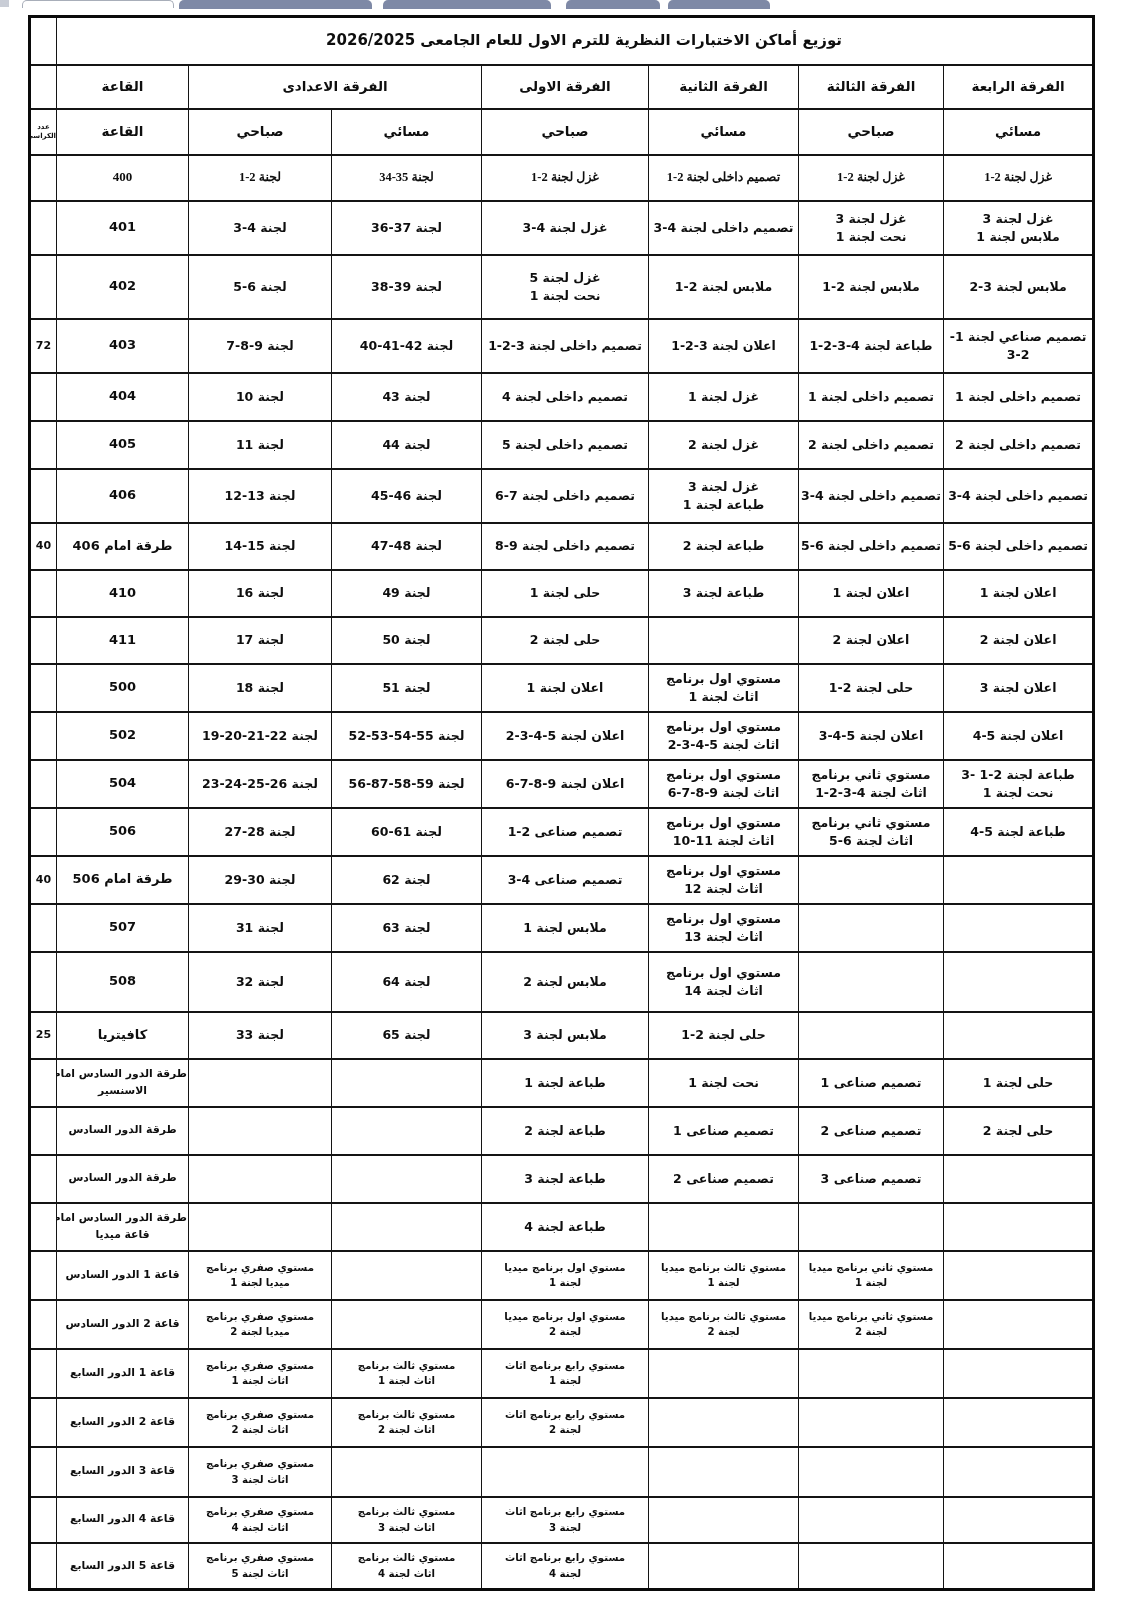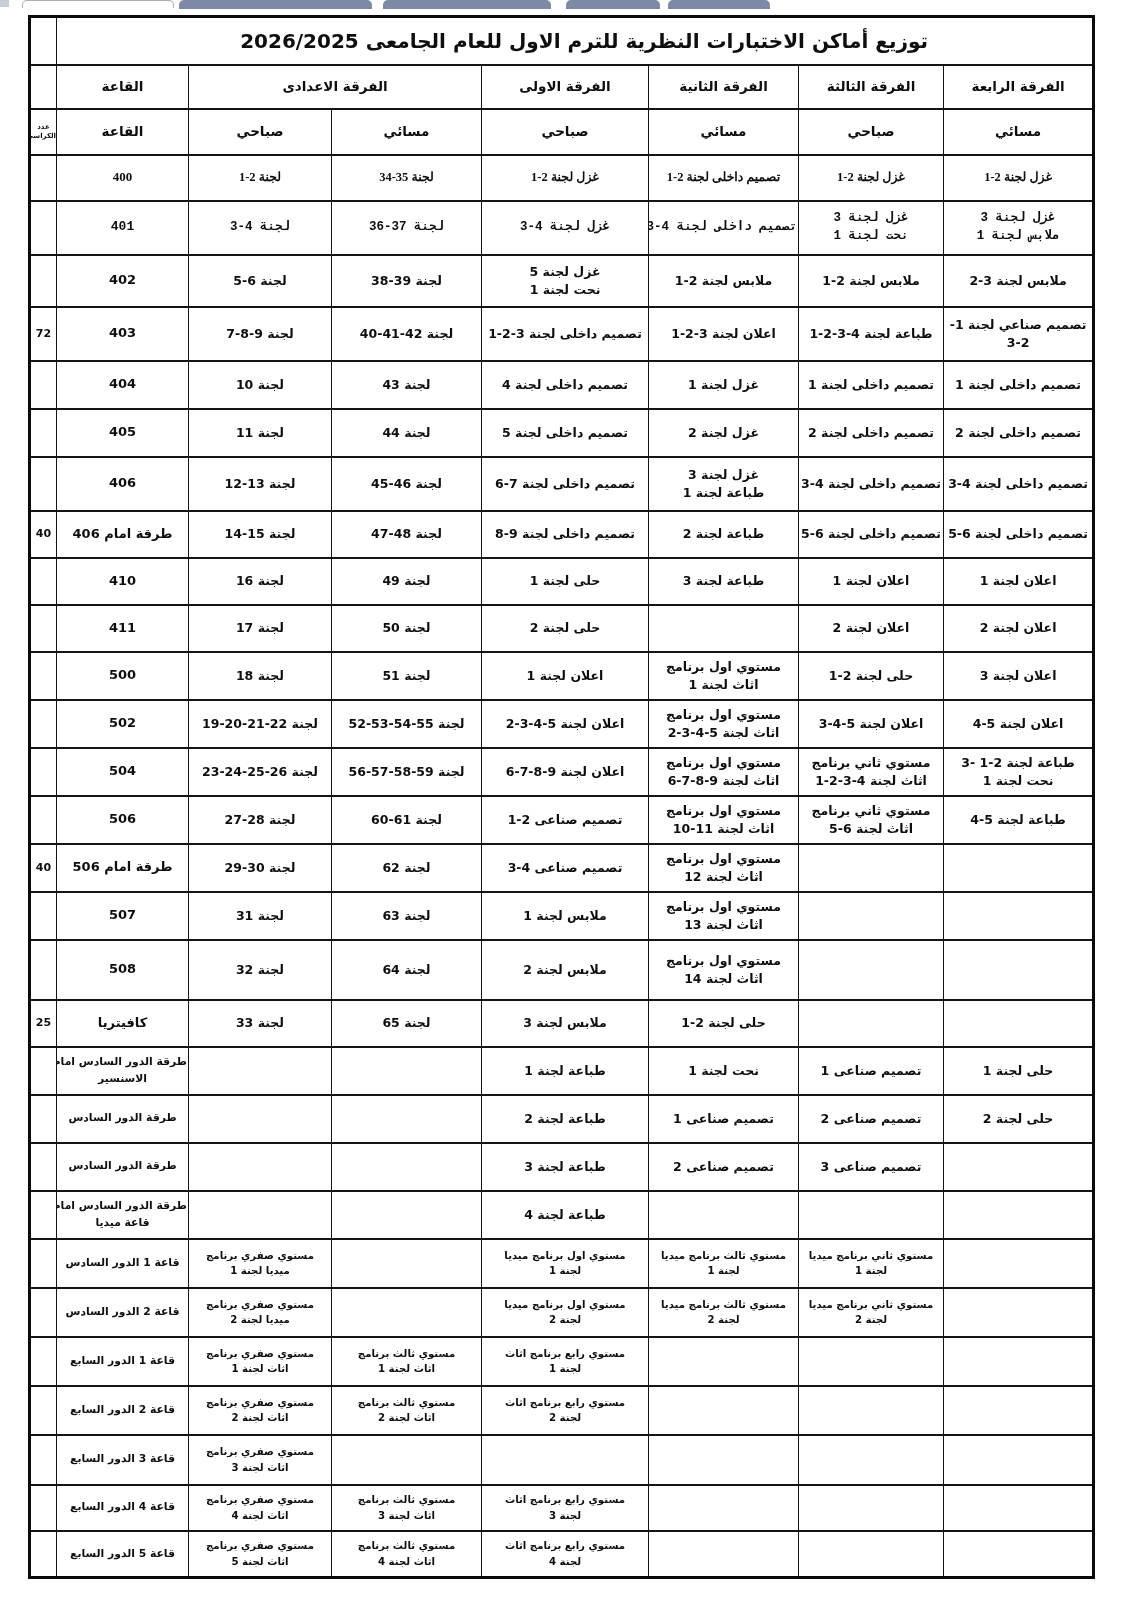--- a/index.html
+++ b/index.html
@@ -21,21 +21,21 @@
   }
   td{
     border:1.8px solid #141414;
     border-top-width:2.3px;border-bottom-width:2.3px;
     text-align:center;vertical-align:middle;
     direction:rtl;unicode-bidi:embed;
     font-weight:bold;color:#0e0e0e;
     white-space:pre;overflow:hidden;
     padding:0 1px;font-size:12.5px;line-height:1.4;
   }
-  .title-cell{font-size:20px;letter-spacing:.2px;padding-left:20px;}
+  .title-cell{font-size:15px;letter-spacing:.2px;padding-left:20px;}
   .h1-cell{font-size:13.5px;}
   .h2-cell{font-size:13.5px;}
   .seats-h{font-size:7px;line-height:1.15;padding:0;margin-left:17px;}
   .hall-cell{font-size:13px;}
   .seats-cell{font-size:11px;padding:0;}
   tr.small-cells td.session-cell{font-size:10.2px;line-height:1.5;}
   tr.small-hall td.hall-cell{font-size:10.8px;line-height:1.5;}
 </style>
 </head>
 <body>
@@ -90,33 +90,33 @@
       <tr style="height: 46px; font-family: Liberation Serif, serif;">
         <td class="seats-cell"></td>
         <td class="hall-cell">400</td>
         <td class="session-cell">لجنة 2-1</td>
         <td class="session-cell">لجنة 35-34</td>
         <td class="session-cell">غزل لجنة 2-1</td>
         <td class="session-cell">تصميم داخلى لجنة 2-1</td>
         <td class="session-cell">غزل لجنة 2-1</td>
         <td class="session-cell">غزل لجنة 2-1</td>
       </tr>
-      <tr style="height: 54px; font-family: Liberation Mono, monospace;">
+      <tr style="height: 54px;">
         <td class="seats-cell"></td>
         <td class="hall-cell">401</td>
         <td class="session-cell">لجنة 4-3</td>
         <td class="session-cell">لجنة 37-36</td>
         <td class="session-cell">غزل لجنة 4-3</td>
         <td class="session-cell">تصميم داخلى لجنة 4-3</td>
         <td class="session-cell">غزل لجنة 3
 نحت لجنة 1</td>
         <td class="session-cell">غزل لجنة 3
 ملابس لجنة 1</td>
       </tr>
-      <tr style="height: 52px;">
+      <tr style="height: 64px;">
         <td class="seats-cell"></td>
         <td class="hall-cell">402</td>
         <td class="session-cell">لجنة 6-5</td>
         <td class="session-cell">لجنة 39-38</td>
         <td class="session-cell">غزل لجنة 5
 نحت لجنة 1</td>
         <td class="session-cell">ملابس لجنة 2-1</td>
         <td class="session-cell">ملابس لجنة 2-1</td>
         <td class="session-cell">ملابس لجنة 3-2</td>
       </tr>
@@ -211,21 +211,21 @@
         <td class="session-cell">اعلان لجنة 5-4-3-2</td>
         <td class="session-cell">مستوي اول برنامج
 اثاث لجنة 5-4-3-2</td>
         <td class="session-cell">اعلان لجنة 5-4-3</td>
         <td class="session-cell">اعلان لجنة 5-4</td>
       </tr>
       <tr style="height: 48px;">
         <td class="seats-cell"></td>
         <td class="hall-cell">504</td>
         <td class="session-cell">لجنة 26-25-24-23</td>
-        <td class="session-cell">لجنة 59-58-57-56</td>
+        <td class="session-cell">لجنة 59-58-87-56</td>
         <td class="session-cell">اعلان لجنة 9-8-7-6</td>
         <td class="session-cell">مستوي اول برنامج
 اثاث لجنة 9-8-7-6</td>
         <td class="session-cell">مستوي ثاني برنامج
 اثاث لجنة 4-3-2-1</td>
         <td class="session-cell">طباعة لجنة 2-1 -3
 نحت لجنة 1</td>
       </tr>
       <tr style="height: 48px;">
         <td class="seats-cell"></td>

